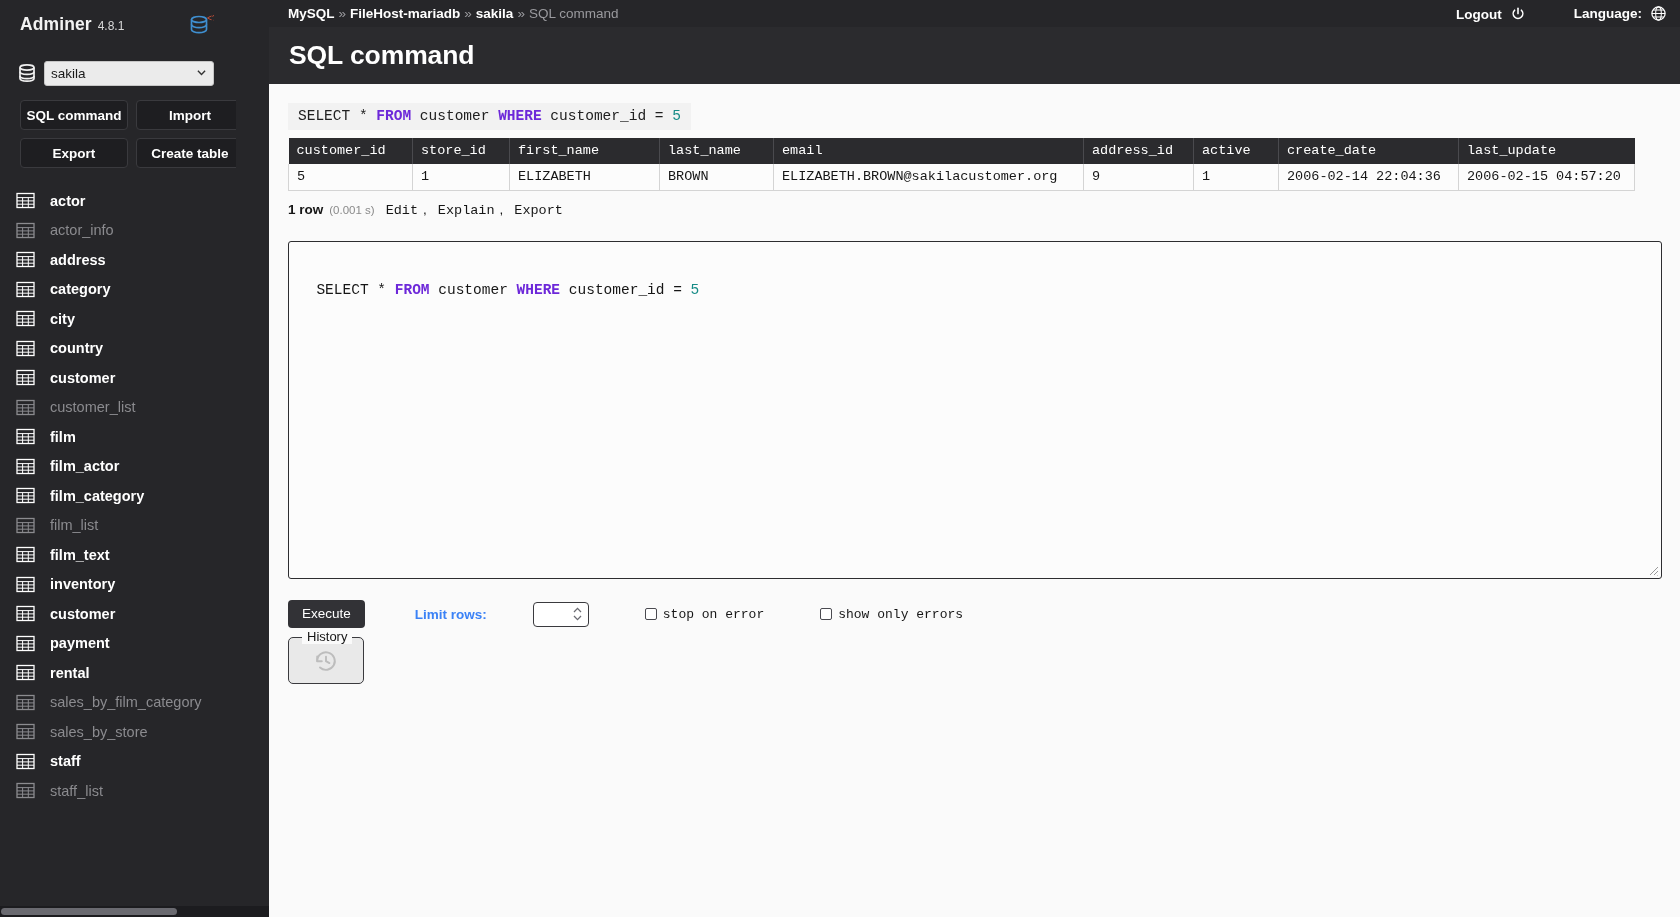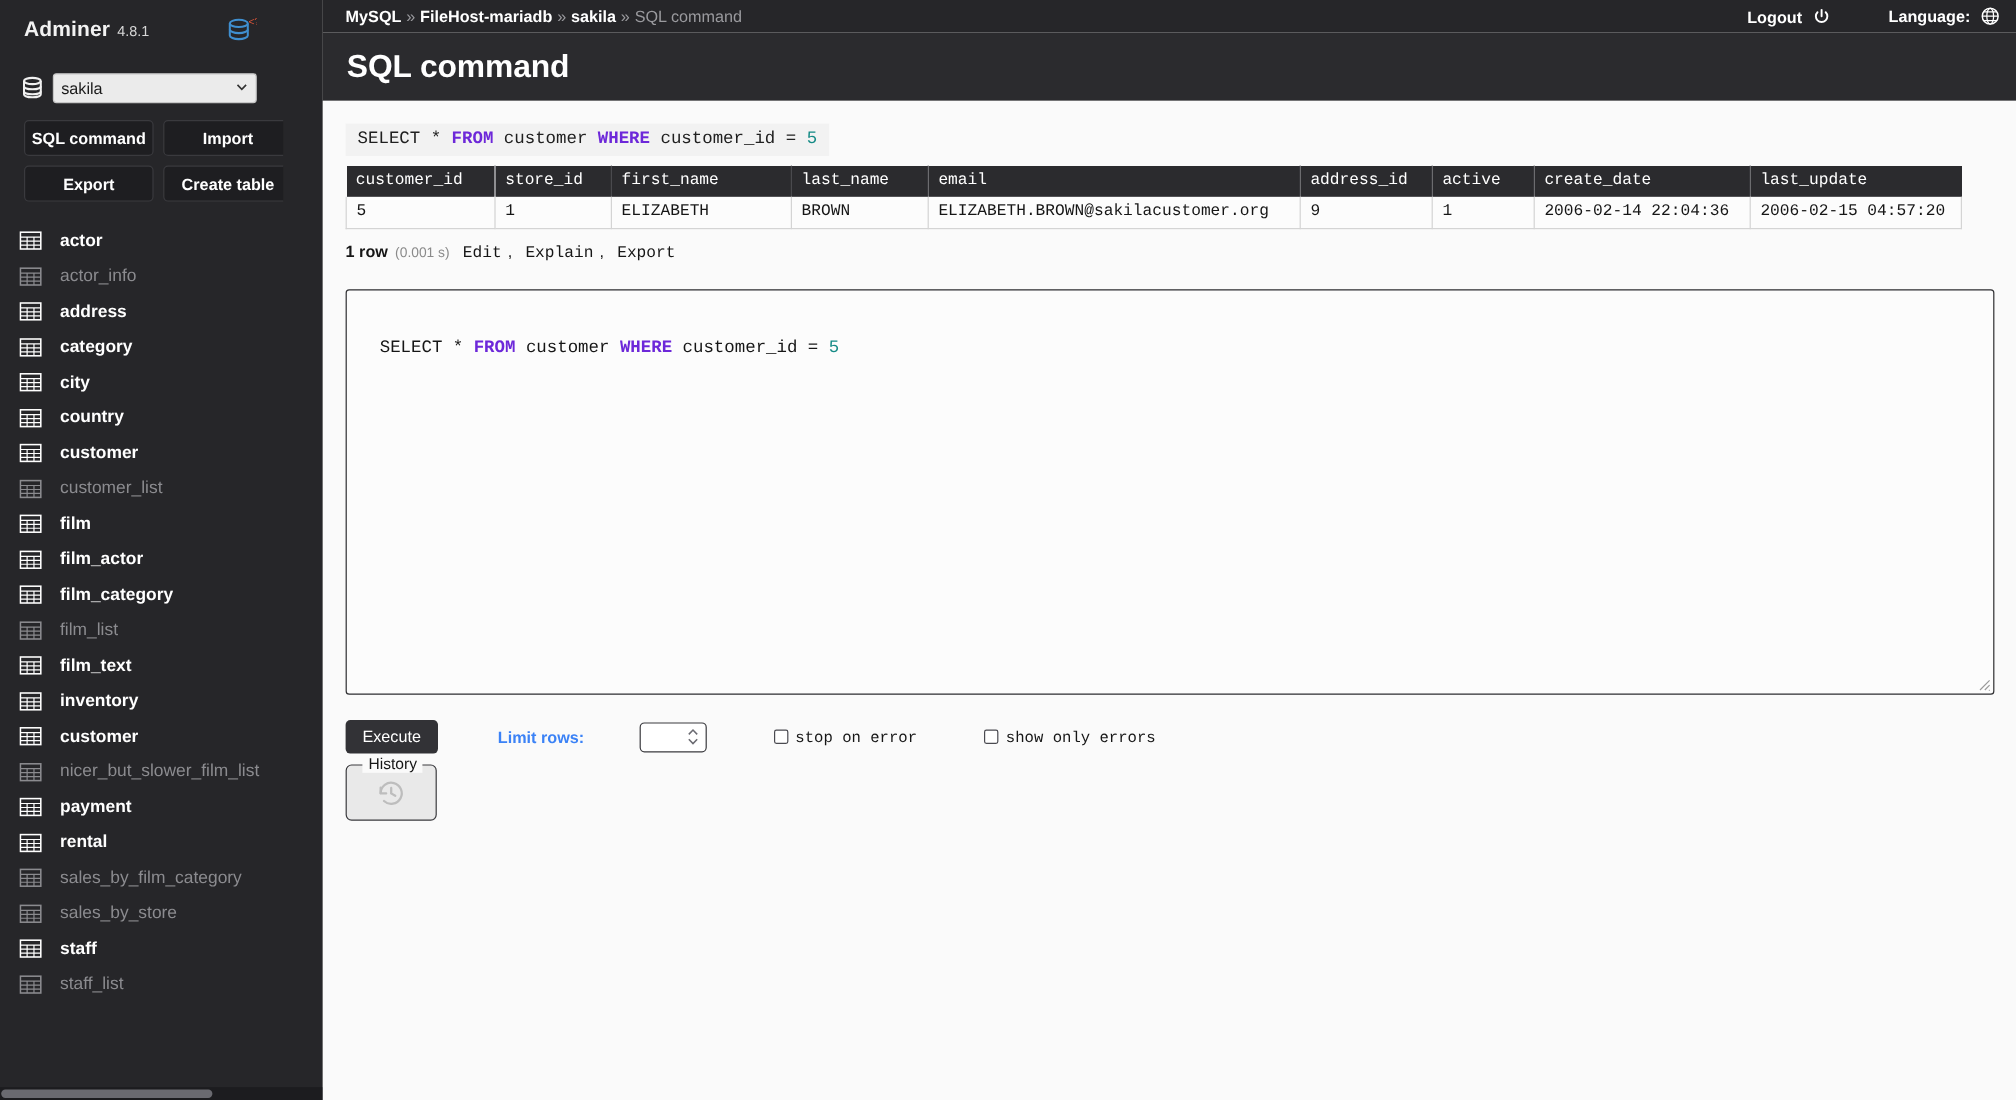--- a/index.html
+++ b/index.html
@@ -442,27 +442,20 @@
             <path d="M1 5.6 H18 M1 8.9 H18 M1 12.2 H18 M6.6 5.6 V15.5 M12.3 5.6 V15.5" stroke="#ffffff" stroke-width="1"></path>
           </svg>
           <span class="t-label">inventory</span>
         </div>
         <div class="table-item">
           <svg class="t-icon" viewBox="0 0 19 17">
             <rect x="1" y="1.5" width="17" height="14" fill="none" stroke="#ffffff" stroke-width="1.3"></rect>
             <path d="M1 5.6 H18 M1 8.9 H18 M1 12.2 H18 M6.6 5.6 V15.5 M12.3 5.6 V15.5" stroke="#ffffff" stroke-width="1"></path>
           </svg>
           <span class="t-label">customer</span>
-        </div>
-        <div class="table-item view">
-          <svg class="t-icon" viewBox="0 0 19 17">
-            <rect x="1" y="1.5" width="17" height="14" fill="none" stroke="#8b8b8f" stroke-width="1.3"></rect>
-            <path d="M1 5.6 H18 M1 8.9 H18 M1 12.2 H18 M6.6 5.6 V15.5 M12.3 5.6 V15.5" stroke="#8b8b8f" stroke-width="1"></path>
-          </svg>
-          <span class="t-label">nicer_but_slower_film_list</span>
         </div>
         <div class="table-item">
           <svg class="t-icon" viewBox="0 0 19 17">
             <rect x="1" y="1.5" width="17" height="14" fill="none" stroke="#ffffff" stroke-width="1.3"></rect>
             <path d="M1 5.6 H18 M1 8.9 H18 M1 12.2 H18 M6.6 5.6 V15.5 M12.3 5.6 V15.5" stroke="#ffffff" stroke-width="1"></path>
           </svg>
           <span class="t-label">payment</span>
         </div>
         <div class="table-item">
           <svg class="t-icon" viewBox="0 0 19 17">

